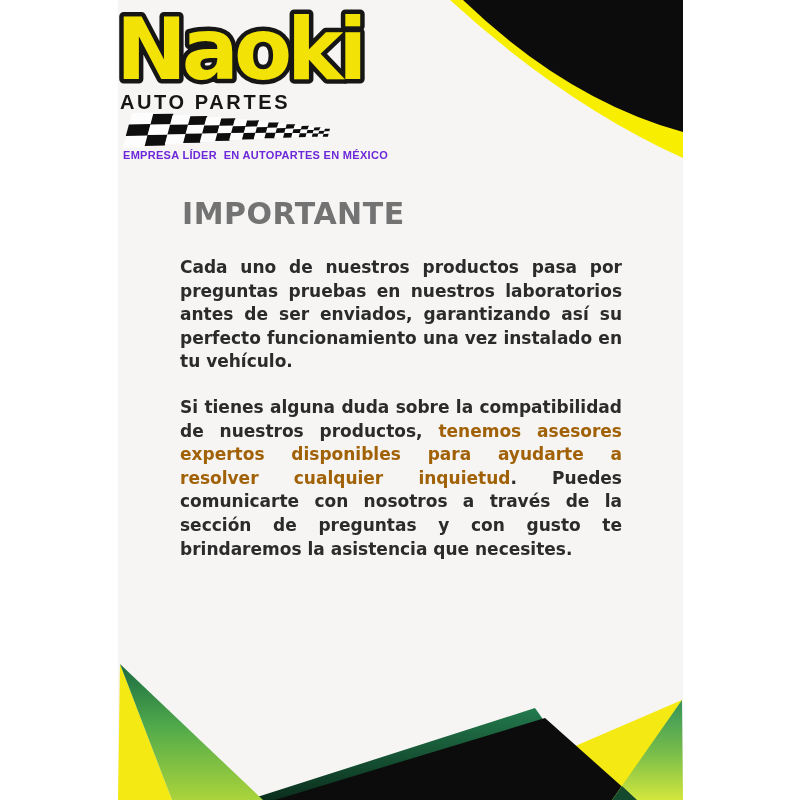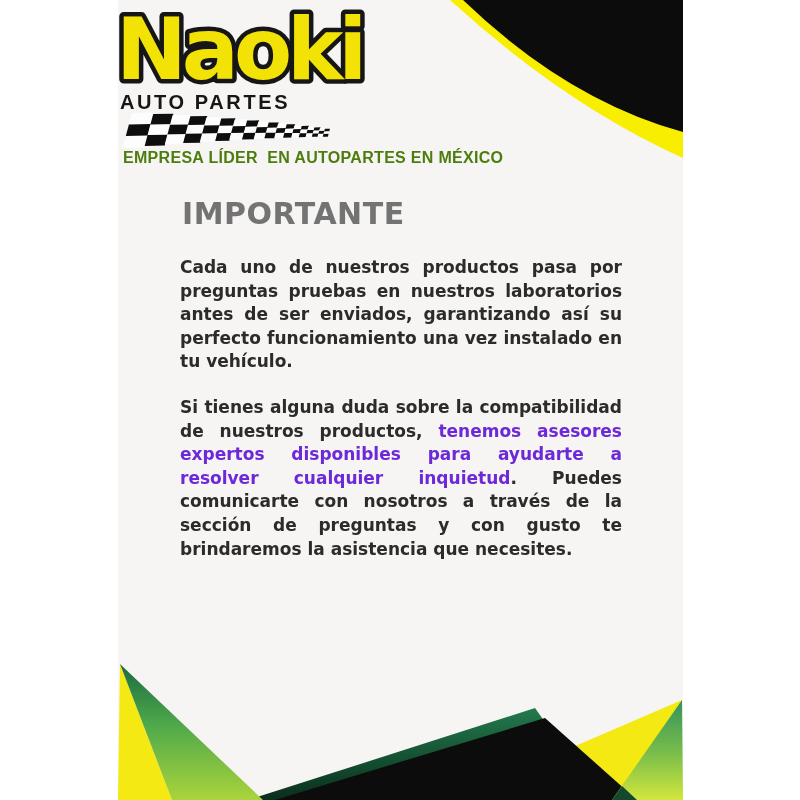--- a/index.html
+++ b/index.html
@@ -20,36 +20,36 @@
     letter-spacing:-5px;fill:#f2e205;stroke:#161616;stroke-width:9px;
     stroke-linejoin:round;paint-order:stroke fill;
   }
   .logo-subtext{
     position:absolute;left:2px;top:91px;font-size:20px;font-weight:bold;
     color:#161616;letter-spacing:2.6px;white-space:pre;
     font-family:"Liberation Sans",sans-serif;
   }
   .flag-svg{position:absolute;left:0;top:112px;width:280px;height:46px;overflow:visible;}
   .brand-tagline{
-    position:absolute;left:5px;top:149px;font-size:16px;font-weight:bold;
-    color:#4d7c0f;letter-spacing:0.3px;white-space:pre;
+    position:absolute;left:5px;top:149px;font-size:11px;font-weight:bold;
+    color:#6d28d9;letter-spacing:0.3px;white-space:pre;
     font-family:"Liberation Sans",sans-serif;
   }
   
   .section-title{
     position:absolute;left:64px;top:196px;font-size:30px;font-weight:bold;
     color:#737373;letter-spacing:0.5px;
   }
   .text-block{
     position:absolute;left:62px;top:256px;width:442px;
     font-size:17px;font-weight:bold;color:#2b2b2b;line-height:23.6px;
     text-align:justify;
   }
   .text-block p{margin:0 0 22px 0;}
-  .hl{color:#6d28d9;}
+  .hl{color:#a16207;}
   
   .bottom-svg{position:absolute;left:0;bottom:0;width:565px;height:150px;display:block;}
 </style>
 </head>
 <body>
 
 <div class="poster">
 
   <svg class="corner-svg" viewBox="0 0 565 170" aria-hidden="true">
     <path d="M332 0 H565 V158 Q447 105 332 0 Z" fill="#f8ee00"></path>

